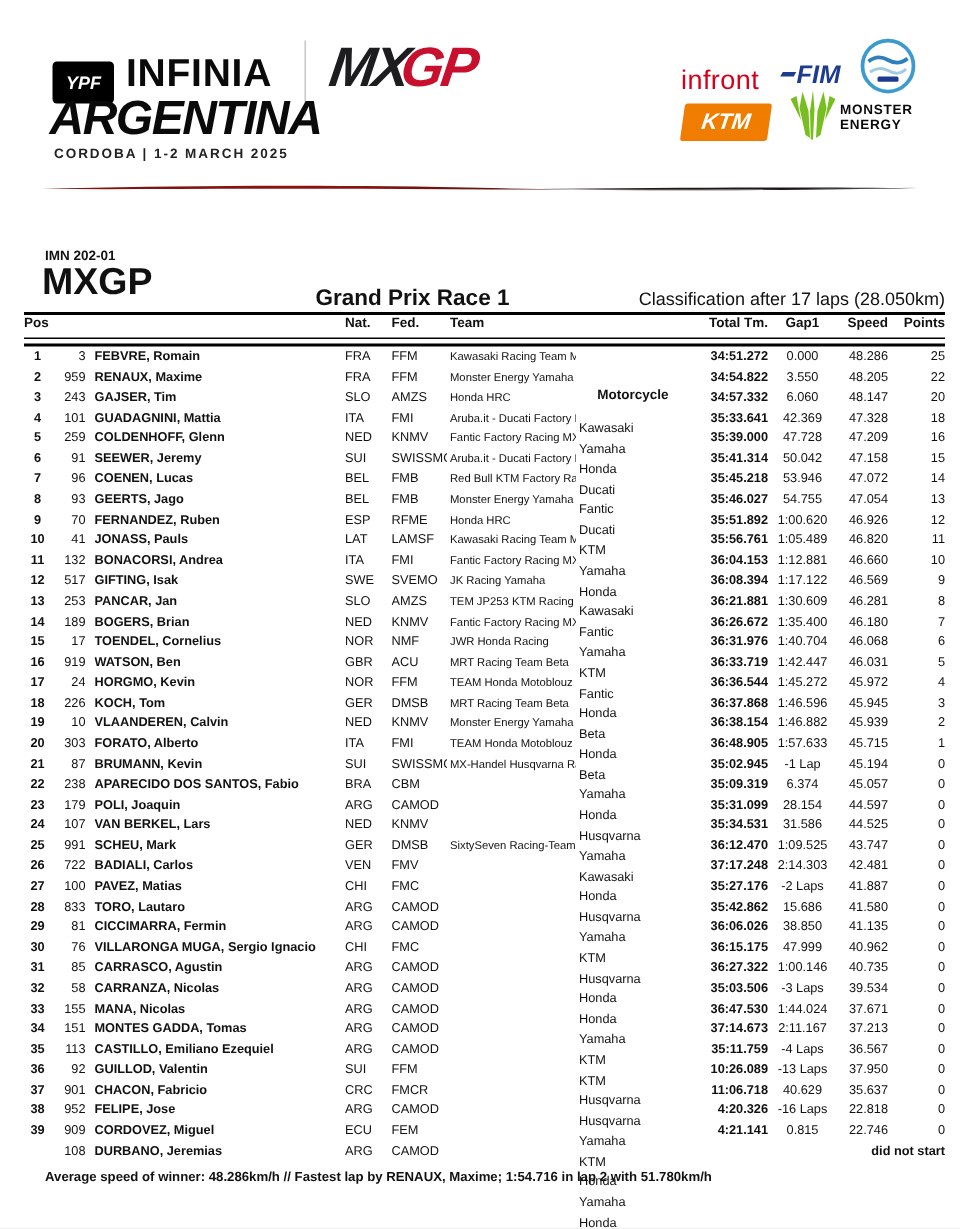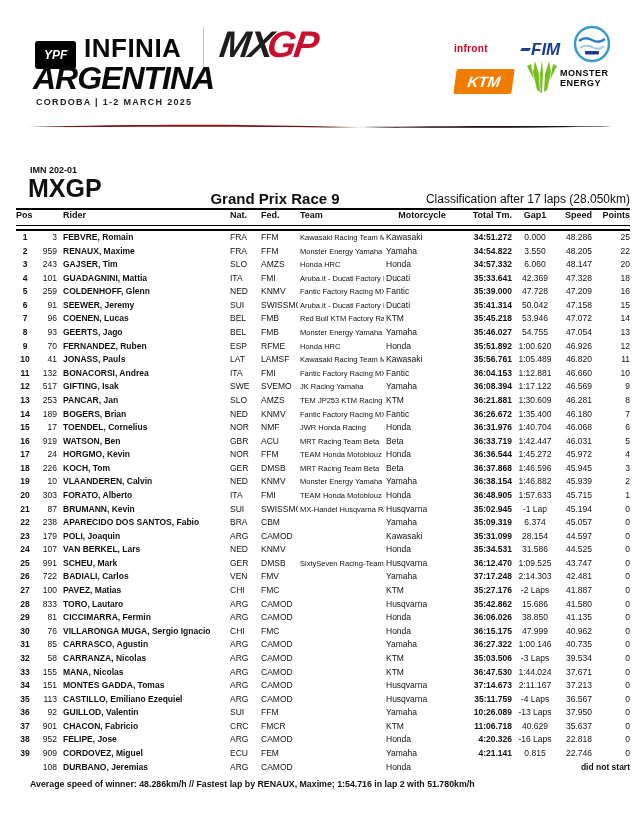--- a/index.html
+++ b/index.html
@@ -8,21 +8,21 @@
 
   
   .ypf-badge{position:absolute;left:35px;top:41px;background:#000;color:#fff;
              font-style:italic;font-weight:bold;font-size:12px;padding:7px 9px;border-radius:3px;}
   .infinia{position:absolute;left:84px;top:33px;font-size:26px;font-weight:900;letter-spacing:.5px;color:#0a0a0a;text-align:right;}
   .vdiv{position:absolute;left:203px;top:27px;width:1px;height:50px;background:#c6c6c6;}
   .mxgp-logo{position:absolute;left:220px;top:24px;font-size:37px;font-weight:900;
              font-style:italic;transform:skewX(-8deg);letter-spacing:-2px;white-space:nowrap;}
   .mxgp-logo .mx{color:#1d1d20;}
   .mxgp-logo .gp{color:#c8102e;margin-left:-4px;}
-  .infront{position:absolute;left:454px;top:43px;color:#d6001c;font-weight:bold;font-size:10px;letter-spacing:.3px;}
+  .infront{position:absolute;left:454px;top:43px;color:#d6001c;font-weight:normal;font-size:18px;letter-spacing:.3px;}
   .fim{position:absolute;left:521px;top:40px;color:#1d3c8f;font-weight:900;font-style:italic;font-size:17px;}
   .fim .slash{display:inline-block;width:9px;height:3px;background:#1d3c8f;transform:skewX(-30deg);margin-right:1px;vertical-align:4px;}
   .circle-logo{position:absolute;left:573px;top:25px;}
   .ktm{position:absolute;left:455px;top:69px;width:58px;height:25px;background:#f07c00;color:#fff;
        display:flex;align-items:center;justify-content:center;font-weight:900;font-style:italic;
        font-size:15px;transform:skewX(-8deg);border-radius:2px;}
   .monster{position:absolute;left:527px;top:60px;display:flex;align-items:center;gap:3px;}
   .monster .mtext{font-size:9px;font-weight:900;color:#0a0a0a;letter-spacing:.5px;width:58px;line-height:10px;}
   .argentina{position:absolute;left:33px;top:60px;font-size:32px;font-weight:900;font-style:italic;
              letter-spacing:-1px;color:#0a0a0a;}
@@ -44,21 +44,21 @@
   .thead{position:absolute;left:0;top:210px;width:520px;height:14px;font-size:9px;font-weight:bold;}
   .cell{position:absolute;top:0;height:100%;white-space:nowrap;overflow:hidden;}
   .c-pos{left:16px;width:18px;text-align:center;font-weight:bold;}
   .thead .c-pos{left:16px;width:30px;text-align:left;}
   .c-num{left:28px;width:29px;text-align:right;font-weight:normal;}
   .c-name{left:63px;width:165px;font-weight:bold;}
   .c-nat{left:230px;width:30px;}
   .c-fed{left:261px;width:37px;}
   .c-team{left:300px;width:84px;font-size:7.5px;}
   .thead .c-team{font-size:9px;}
-  .c-bike{left:386px;width:72px;}
+  .c-bike{left:386px;width:72px;margin-top:48px;}
   .thead .c-bike{text-align:center;}
   .c-total{left:458px;width:54px;text-align:right;font-weight:bold;}
   .c-gap{left:516px;width:38px;text-align:center;}
   .c-speed{left:556px;width:36px;text-align:right;}
   .c-points{left:594px;width:36px;text-align:right;}
   .c-status{left:514px;width:116px;text-align:right;font-weight:bold;}
 
   .rows{position:absolute;left:0;top:231px;width:640px;}
   .trow{position:relative;height:13.58px;line-height:13.6px;font-size:8.5px;}
 
@@ -109,28 +109,27 @@
             <stop offset="1" stop-color="#1a1a1a"></stop>
         </linearGradient>
       </defs>
       <path d="M0 3 C 90 0.8, 190 -0.2, 300 2.4 C 400 4.6, 500 4.2, 584 2.2 C 500 3.4, 400 3.4, 300 3.4 C 190 2.2, 90 3.4, 0 3 Z" fill="url(#bg1)"></path>
       <path d="M330 3 C 420 1.8, 520 1.6, 584 2.4 C 520 3.2, 420 3.6, 330 3 Z" fill="#1a1a1a"></path>
     </svg>
   </div>
 
   <div class="imn">IMN 202-01</div>
   <div class="classname">MXGP</div>
-  <div class="session">Grand Prix Race 9</div>
+  <div class="session">Grand Prix Race 1</div>
   <div class="classif">Classification after 17 laps (28.050km)</div>
 
   <div class="line-top"></div>
 
   <div class="thead">
     <span class="cell c-pos">Pos</span>
-    <span class="cell c-name">Rider</span>
     <span class="cell c-nat">Nat.</span>
     <span class="cell c-fed">Fed.</span>
     <span class="cell c-team">Team</span>
     <span class="cell c-bike">Motorcycle</span>
     <span class="cell c-total">Total Tm.</span>
     <span class="cell c-gap">Gap1</span>
     <span class="cell c-speed">Speed</span>
     <span class="cell c-points">Points</span>
   </div>
 

